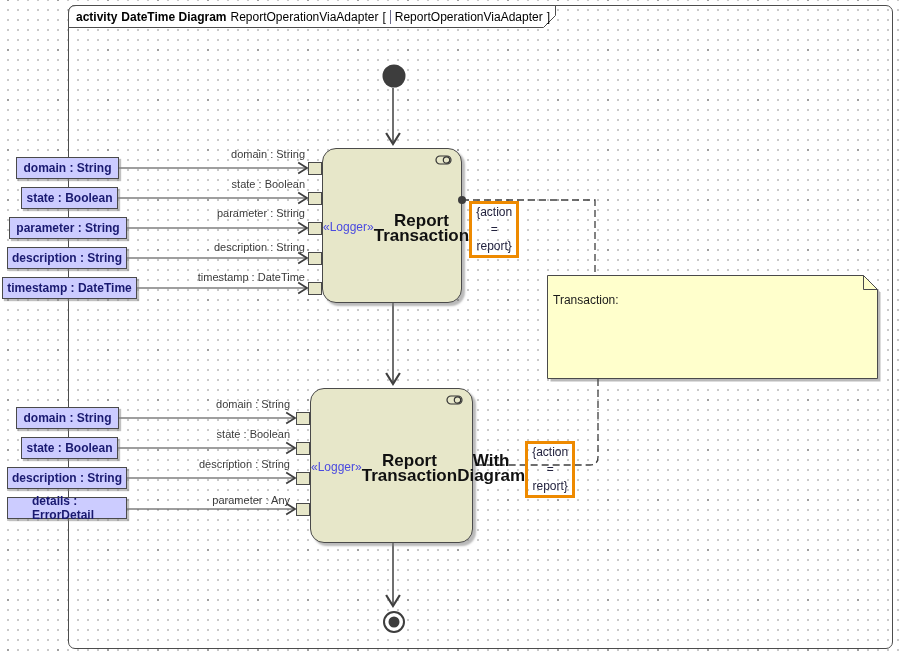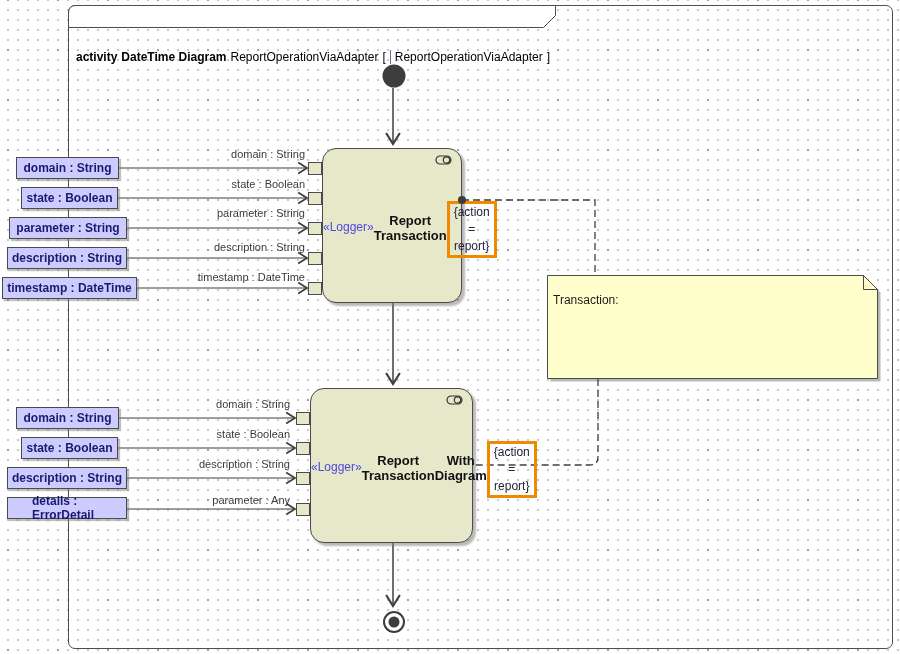--- a/index.html
+++ b/index.html
@@ -5,27 +5,27 @@
   html,body{margin:0;padding:0;background:#fff;font-family:"Liberation Sans",sans-serif;}
   #canvas{position:relative;width:900px;height:654px;overflow:hidden;background:#fff;
     background-image:
       radial-gradient(circle,#9f9f9f 1.2px,transparent 1.5px),
       radial-gradient(circle,#c9c9c9 0.9px,transparent 1.1px);
     background-size:50px 50px,10px 10px;
     background-position:33px 25px,3px 5px;}
   .abs{position:absolute;}
   #frame{left:68px;top:5px;width:823px;height:642px;border:1px solid #4d4d4d;border-radius:7px;}
   #diagram-title{left:76px;top:9px;width:474px;height:16px;font-size:12px;color:#000;
-    white-space:nowrap;overflow:hidden;display:flex;align-items:center;gap:4px;margin-top:40px;}
+    white-space:nowrap;overflow:hidden;display:flex;align-items:center;gap:4px;}
   #diagram-title .bold{font-weight:bold;}
   .action{background:#E7E7C9;border:1px solid #4a4a4a;border-radius:14px;
     box-shadow:3px 3px 2px rgba(130,130,130,.55);display:flex;flex-direction:row;
     align-items:center;padding-top:4px;box-sizing:border-box;}
   .stereo{font-size:12px;color:#4A4AE0;line-height:15px;}
-  .atitle{font-size:13px;font-weight:bold;color:#111;line-height:15px;text-align:center;}
+  .atitle{font-size:17px;font-weight:bold;color:#111;line-height:15px;text-align:center;}
   .constraint{margin-top:3px;border:3px solid #EE8A00;padding:0 4px;font-size:12px;
     color:#23233f;line-height:17px;background:transparent;text-align:center;}
   .behavior-icon{position:absolute;top:6px;right:8px;width:18px;height:10px;}
   .pbox{height:22px;background:#CCCCFF;border:1px solid #4a4a4a;
     box-shadow:2px 2px 1px rgba(130,130,130,.5);font-size:12px;font-weight:bold;
     color:#191970;display:flex;align-items:center;justify-content:center;box-sizing:border-box;z-index:6;}
   .pin{width:14px;height:13px;background:#E7E7C9;border:1px solid #4a4a4a;box-sizing:border-box;z-index:7;}
   .pinlabel{font-size:11px;color:#3a3a3a;white-space:nowrap;z-index:4;}
   .note-text{font-size:12px;color:#1a1a1a;z-index:6;}
   .note-text .b{font-weight:bold;}

